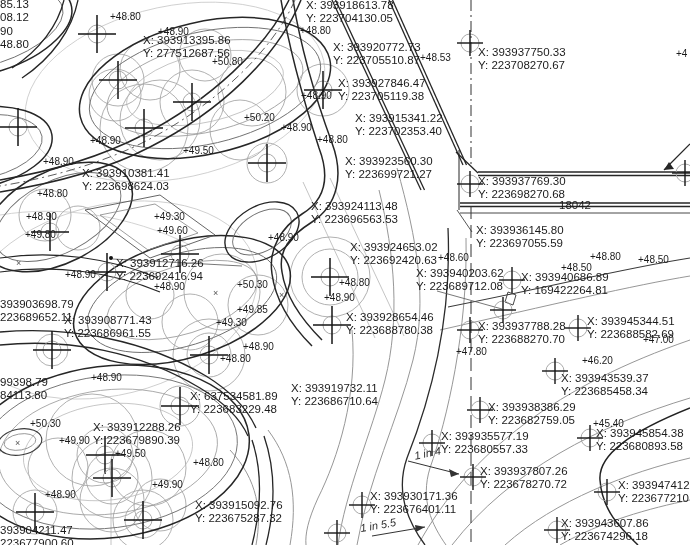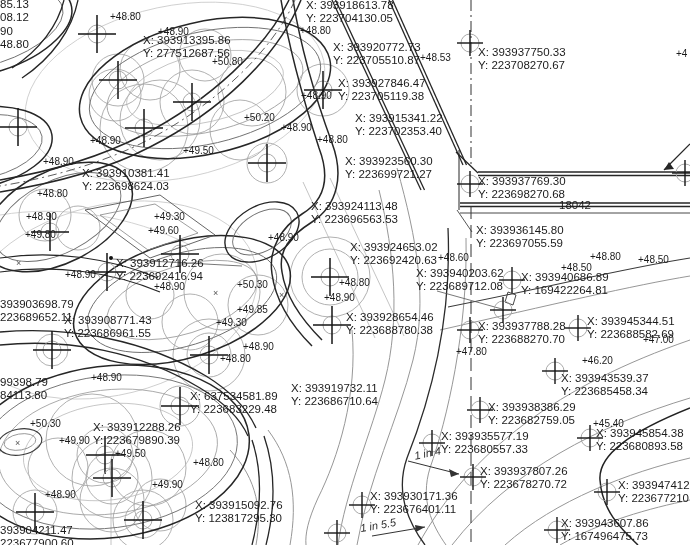--- a/index.html
+++ b/index.html
@@ -479,25 +479,25 @@
       <div class="coord" style="left: 618px; top: 479px;">
         <div>X: 393947412.5</div>
         <div>Y: 223677210.7</div>
       </div>
       <div class="coord" style="left: 370px; top: 490px;">
         <div>X: 393930171.36</div>
         <div>Y: 223676401.11</div>
       </div>
       <div class="coord" style="left: 195px; top: 499px;">
         <div>X: 393915092.76</div>
-        <div>Y: 123817295.30</div>
+        <div>Y: 223675287.32</div>
       </div>
       <div class="coord" style="left: 561px; top: 517px;">
         <div>X: 393943607.86</div>
-        <div>Y: 167496475.73</div>
+        <div>Y: 223674296.18</div>
       </div>
       <div class="coord" style="left: 0px; top: 524px;">
         <div>393904211.47</div>
         <div>223677900.60</div>
       </div>
       <div class="elev" style="left: 110px; top: 11px;">+48.80</div>
       <div class="elev" style="left: 158px; top: 26px;">+48.90</div>
       <div class="elev" style="left: 300px; top: 25px;">+48.80</div>
       <div class="elev" style="left: 212px; top: 56px;">+50.80</div>
       <div class="elev" style="left: 420px; top: 52px;">+48.53</div>
@@ -506,21 +506,21 @@
       <div class="elev" style="left: 244px; top: 112px;">+50.20</div>
       <div class="elev" style="left: 281px; top: 122px;">+48.90</div>
       <div class="elev" style="left: 317px; top: 134px;">+48.80</div>
       <div class="elev" style="left: 90px; top: 135px;">+48.90</div>
       <div class="elev" style="left: 183px; top: 145px;">+49.50</div>
       <div class="elev" style="left: 43px; top: 156px;">+48.90</div>
       <div class="elev" style="left: 37px; top: 188px;">+48.80</div>
       <div class="elev" style="left: 26px; top: 211px;">+48.90</div>
       <div class="elev" style="left: 25px; top: 229px;">+49.80</div>
       <div class="elev" style="left: 154px; top: 211px;">+49.30</div>
-      <div class="elev" style="left: 124px; top: 225px; padding-left: 24px;">+49.60</div>
+      <div class="elev" style="left: 133px; top: 225px; padding-left: 24px;">+49.60</div>
       <div class="elev" style="left: 65px; top: 269px;">+48.90</div>
       <div class="elev" style="left: 154px; top: 281px;">+48.90</div>
       <div class="elev" style="left: 237px; top: 279px;">+50.30</div>
       <div class="elev" style="left: 237px; top: 304px; text-align: right;">+49.85</div>
       <div class="elev" style="left: 216px; top: 317px;">+49.30</div>
       <div class="elev" style="left: 243px; top: 341px;">+48.90</div>
       <div class="elev" style="left: 220px; top: 353px;">+48.80</div>
       <div class="elev" style="left: 268px; top: 232px;">+48.90</div>
       <div class="elev" style="left: 339px; top: 277px;">+48.80</div>
       <div class="elev" style="left: 324px; top: 292px;">+48.90</div>

